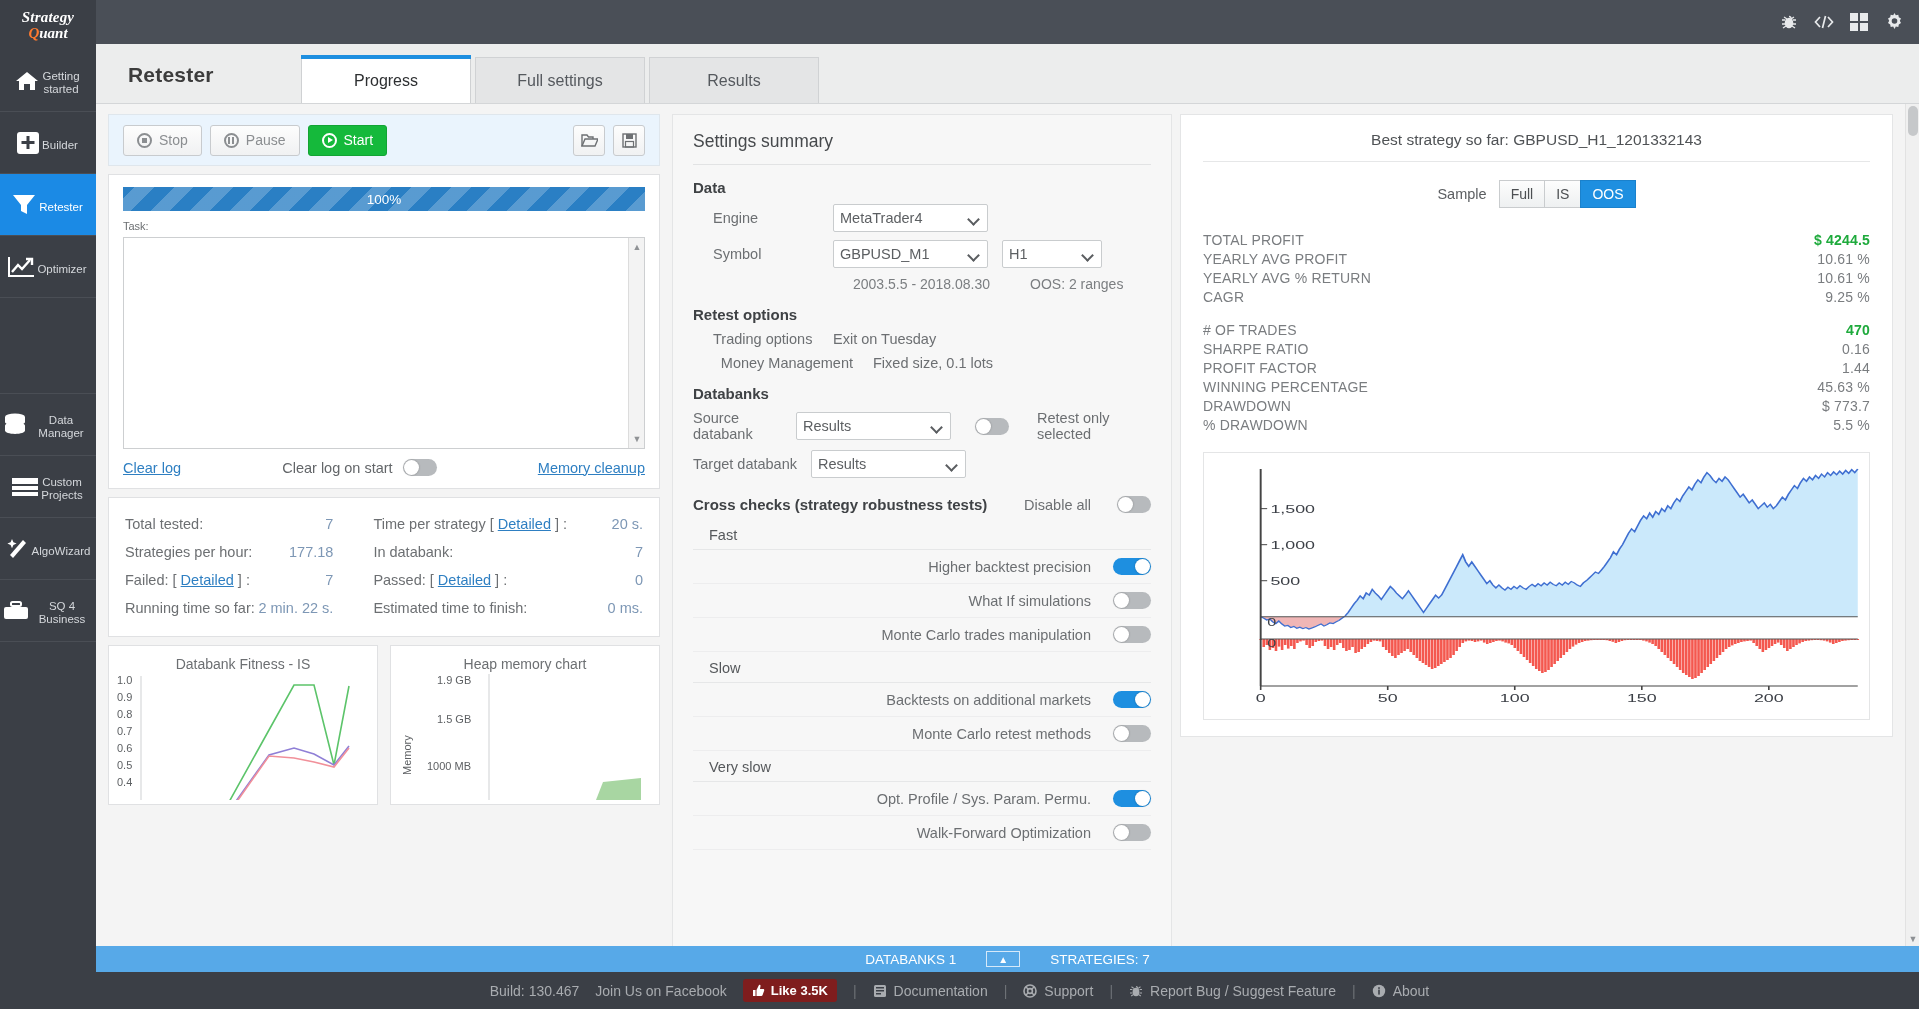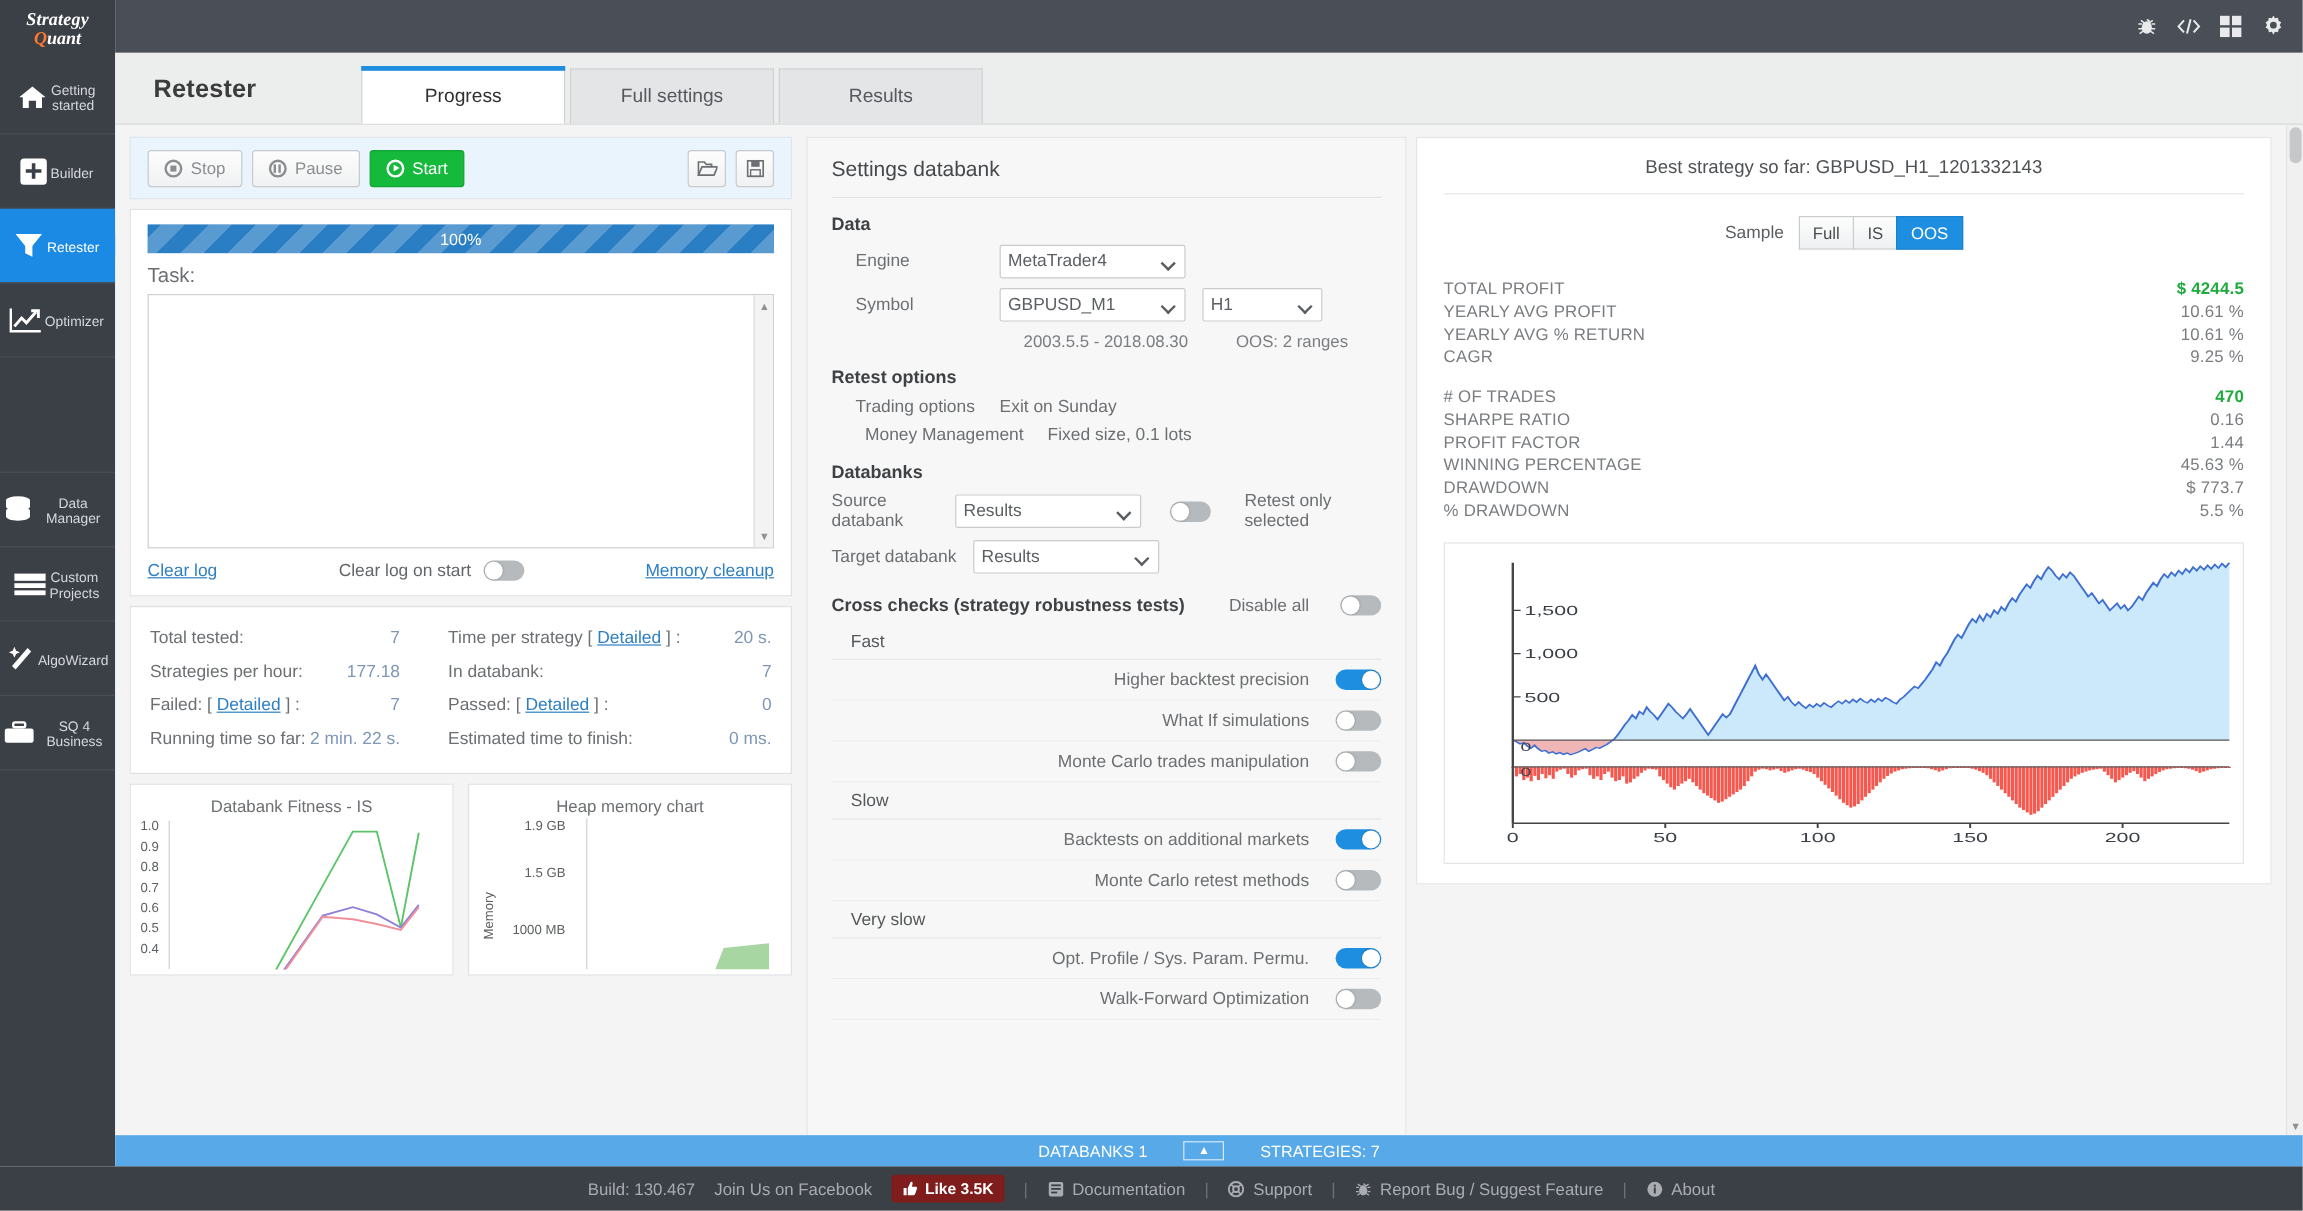--- a/index.html
+++ b/index.html
@@ -118,21 +118,21 @@
             color:#6d7073; }
 
   .logcard{ margin-top:8px; padding:12px 14px 12px; }
   .progress{
     height:24px; background:#2a7fc4; position:relative; overflow:hidden;
     display:flex; align-items:center; justify-content:center;
     background-image:repeating-linear-gradient(-45deg,
        rgba(255,255,255,.22) 0 14px, rgba(255,255,255,0) 14px 28px);
   }
   .progress span{ color:#fff; font-size:13.5px; position:relative; z-index:2; }
-  .tasklbl{ margin:9px 0 5px; font-size:17px; color:#6c6f72; }
+  .tasklbl{ margin:9px 0 5px; font-size:11px; color:#6c6f72; }
   .logbox{ height:212px; border:1px solid #cdcfd1; background:#fff; position:relative; }
   .logbox .sb{ position:absolute; right:0; top:0; bottom:0; width:16px; background:#f3f3f3;
                border-left:1px solid #dcdcdc; }
   .logbox .sb .au,.logbox .sb .ad{ position:absolute; left:0; width:16px; height:14px;
      display:flex; align-items:center; justify-content:center; color:#8f9295; font-size:9px;}
   .logbox .sb .au{ top:2px } .logbox .sb .ad{ bottom:2px }
   .logfoot{ display:flex; align-items:center; margin-top:10px; }
   .lnk{ color:#2e7fc2; text-decoration:underline; font-size:14.5px; cursor:pointer; }
   .logfoot .mid{ flex:1; display:flex; align-items:center; justify-content:center; gap:10px;
                  font-size:14.5px; color:#636669; }
@@ -497,21 +497,21 @@
             <text x="36" y="100" font-size="11" fill="#5c5f62" font-family="Liberation Sans">1000 MB</text>
             <text x="20" y="105" font-size="11" fill="#5c5f62" font-family="Liberation Sans" transform="rotate(-90 20 105)">Memory</text>
             <line x1="98" y1="4" x2="98" y2="130" stroke="#cfd1d3" stroke-width="1"></line>
             <path d="M205 130 L212 112 L250 108 L250 130 Z" fill="#a8d6a2"></path>
           </svg>
         </div>
       </div>
     </div>
 
     <div class="col2">
-      <div class="sect-title">Settings databank</div>
+      <div class="sect-title">Settings summary</div>
 
       <div class="grp">Data</div>
       <div class="row">
         <span class="lab">Engine</span>
         <span class="selwrap wide">
           <select class="sel">
             <option>MetaTrader4</option>
           </select>
         </span>
       </div>
@@ -529,21 +529,21 @@
         </span>
       </div>
       <div class="subinfo">
         <span>2003.5.5 - 2018.08.30</span>
         <span class="b">OOS: 2 ranges</span>
       </div>
 
       <div class="grp">Retest options</div>
       <div class="row">
         <span class="lab">Trading options</span>
-        <span class="val">Exit on Sunday</span>
+        <span class="val">Exit on Tuesday</span>
       </div>
       <div class="row" style="margin-bottom:4px">
         <span class="lab" style="width:160px;padding-left:0;text-align:right;margin-right:20px">Money Management</span>
         <span class="val">Fixed size, 0.1 lots</span>
       </div>
 
       <div class="grp">Databanks</div>
       <div class="row">
         <span class="lab" style="width:118px;padding-left:0;">Source databank</span>
         <span class="selwrap wide">

